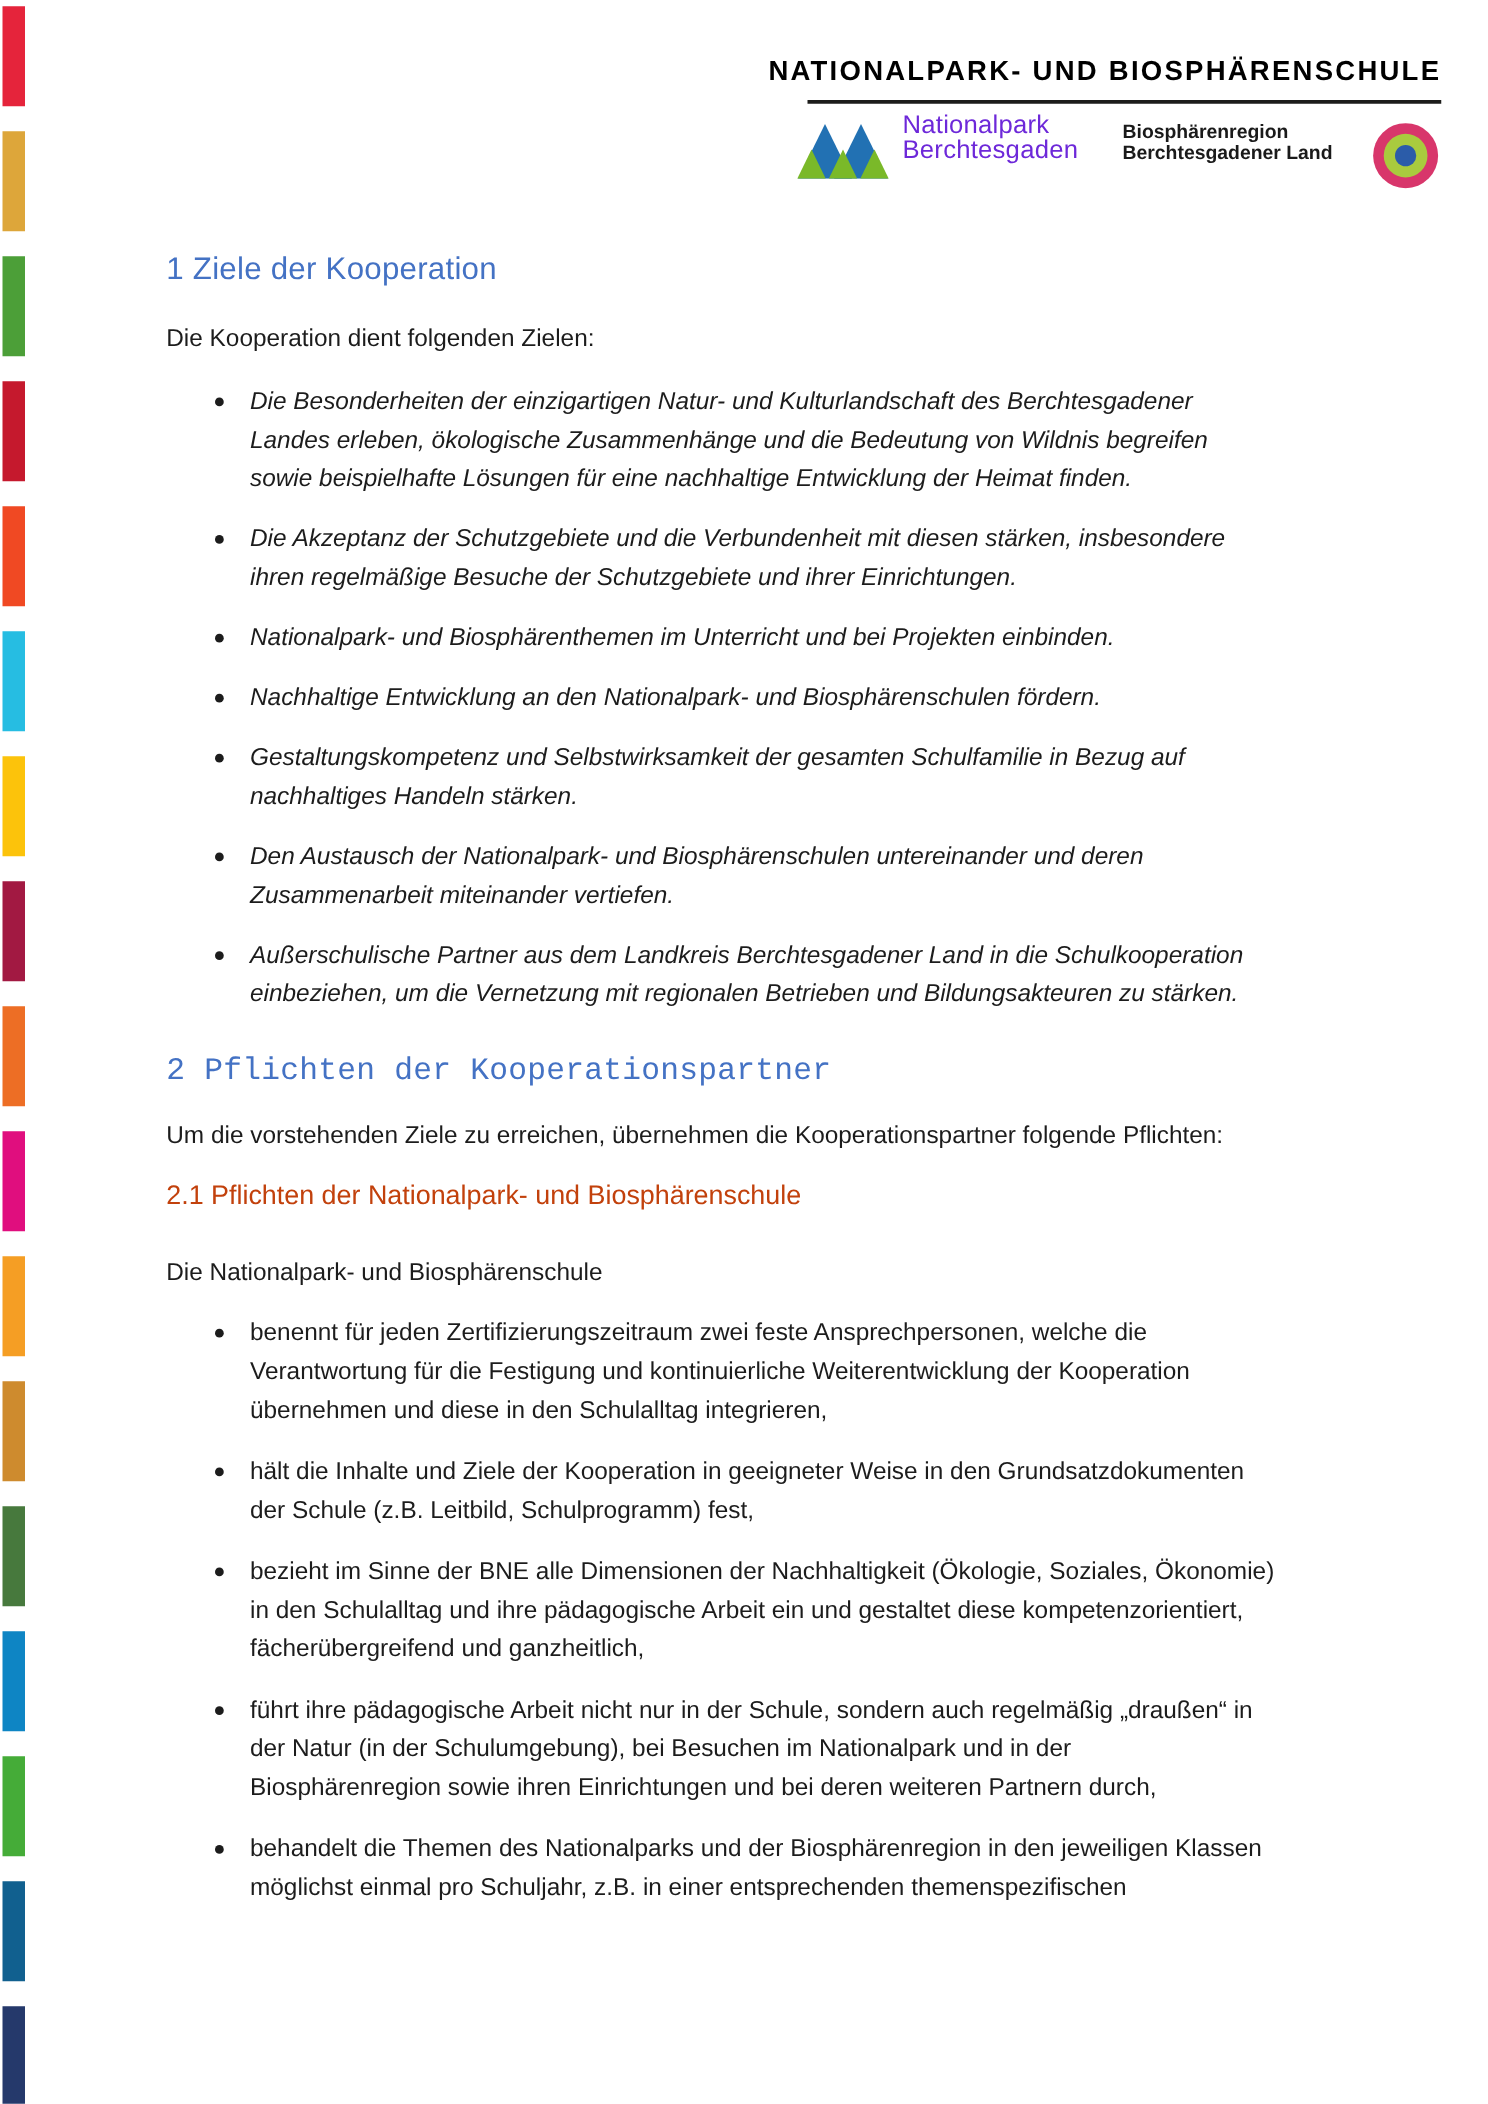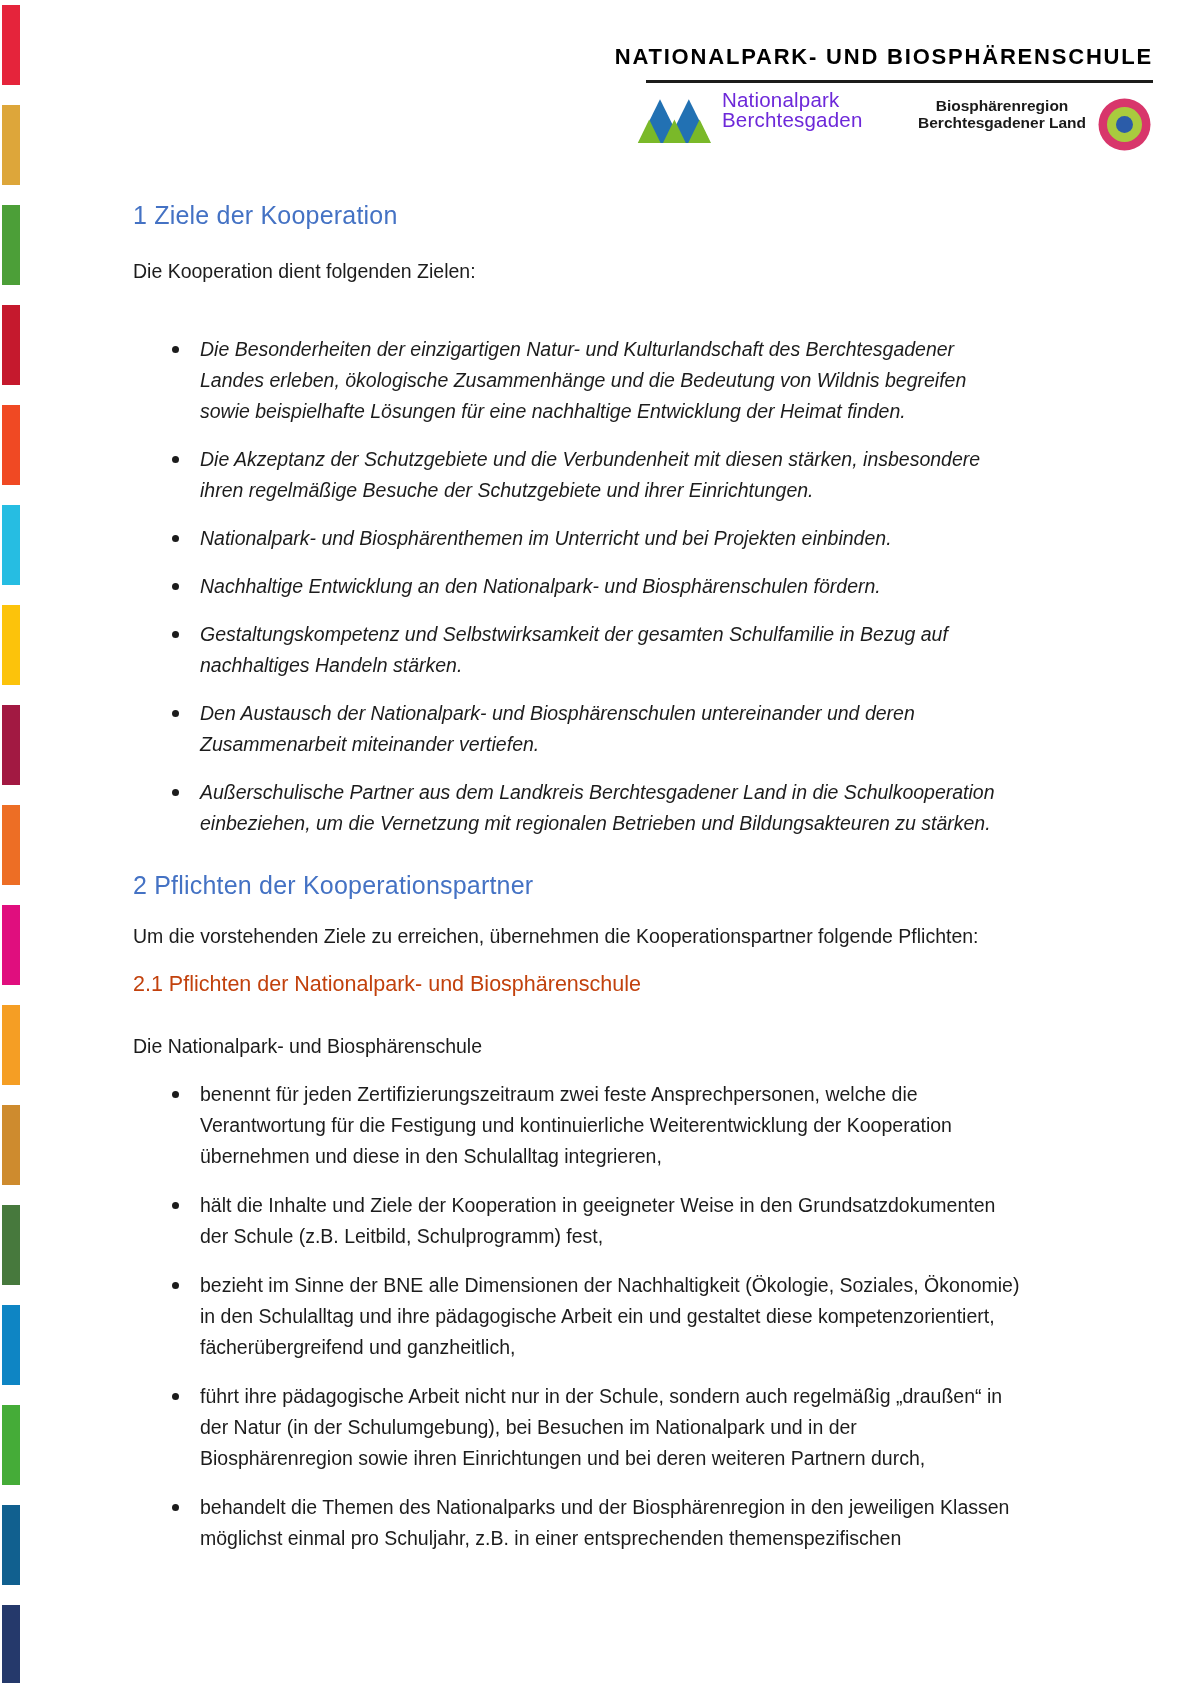--- a/index.html
+++ b/index.html
@@ -18,37 +18,37 @@
     font-size:22px;font-weight:bold;letter-spacing:1.8px;color:#000000;
     white-space:nowrap;
   }
   .banner-rule{position:absolute;left:646px;top:80px;width:507px;height:3px;background:#1d1d1b;}
   .np-logo{position:absolute;left:635px;top:98px;}
   .np-logo-text{
     position:absolute;left:722px;top:90px;
     font-size:20.5px;line-height:20px;color:#6d28d9;letter-spacing:.2px;
   }
   .bio-logo-text{
-    position:absolute;right:104px;top:97px;text-align:center;
+    position:absolute;right:124px;top:97px;text-align:left;
     font-size:15.5px;font-weight:bold;line-height:17px;color:#1a1a1a;
   }
   .bio-logo-circle{position:absolute;left:1098px;top:98px;}
   
   .content{position:absolute;left:133px;top:196px;width:930px;}
   h1{
     font-size:25px;line-height:38px;font-weight:400;color:#4472C4;
     margin:0 0 22px 0;letter-spacing:.2px;
   }
-  h1.second{margin-bottom:17px;}
+  h1.second{margin-bottom:17px;font-family:Liberation Mono, monospace;}
   h2{
     font-size:21.5px;line-height:30px;font-weight:400;color:#c2410c;
     margin:0 0 32px 0;
   }
   .para{font-size:19.5px;line-height:30px;margin:0;}
-  .para.intro-1{margin-bottom:48px;}
+  .para.intro-1{margin-bottom:20px;}
   .para.intro-2{margin-bottom:18px;}
   .para.sub-intro{margin-bottom:18px;}
   ul.bullets{list-style:none;margin:0;padding:0 0 0 67px;}
   ul.bullets.first{margin-bottom:27px;font-style:italic;}
   ul.bullets li{
     position:relative;font-size:19.5px;line-height:31px;margin-bottom:17px;
   }
   ul.bullets.second li{margin-bottom:18px;}
   ul.bullets li:last-child{margin-bottom:0;}
   .dot{

